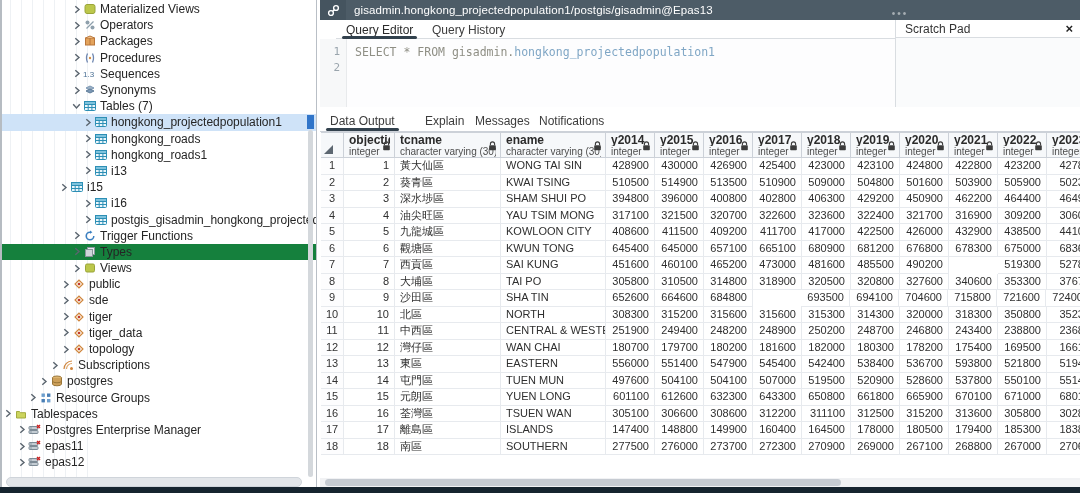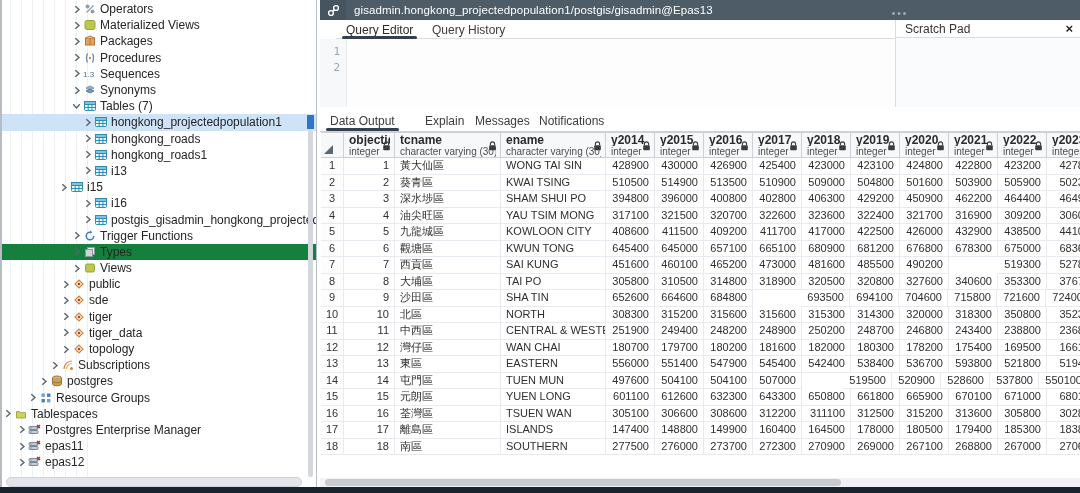--- a/index.html
+++ b/index.html
@@ -107,39 +107,39 @@
     <div class="guides"></div>
     <div class="tree" id="tree">
         <div class="tree-row" style="padding-left: 69px;">
           <span class="tw-chev">
             <svg width="8" height="9" viewBox="0 0 8 9">
               <path d="M2.3 1.2 L6 4.5 L2.3 7.8" stroke="#5a646e" stroke-width="1.4" fill="none"></path>
             </svg>
           </span>
           <span class="tw-icon">
             <svg width="12" height="12" viewBox="0 0 12 12">
+              <rect x="1" y="1.5" width="10" height="9" rx="2" fill="#bcc74b" stroke="#9aa53a"></rect>
+            </svg>
+          </span>
+          <span class="tw-label">Materialized Views</span>
+        </div>
+        <div class="tree-row" style="padding-left: 69px;">
+          <span class="tw-chev">
+            <svg width="8" height="9" viewBox="0 0 8 9">
+              <path d="M2.3 1.2 L6 4.5 L2.3 7.8" stroke="#5a646e" stroke-width="1.4" fill="none"></path>
+            </svg>
+          </span>
+          <span class="tw-icon">
+            <svg width="12" height="12" viewBox="0 0 12 12">
               <circle cx="3.5" cy="3.5" r="2" fill="#8fa0ac"></circle>
               <circle cx="8.5" cy="8.5" r="2" fill="#8fa0ac"></circle>
               <line x1="9.5" y1="2.5" x2="2.5" y2="9.5" stroke="#8fa0ac" stroke-width="1.3"></line>
             </svg>
           </span>
           <span class="tw-label">Operators</span>
-        </div>
-        <div class="tree-row" style="padding-left: 69px;">
-          <span class="tw-chev">
-            <svg width="8" height="9" viewBox="0 0 8 9">
-              <path d="M2.3 1.2 L6 4.5 L2.3 7.8" stroke="#5a646e" stroke-width="1.4" fill="none"></path>
-            </svg>
-          </span>
-          <span class="tw-icon">
-            <svg width="12" height="12" viewBox="0 0 12 12">
-              <rect x="1" y="1.5" width="10" height="9" rx="2" fill="#bcc74b" stroke="#9aa53a"></rect>
-            </svg>
-          </span>
-          <span class="tw-label">Materialized Views</span>
         </div>
         <div class="tree-row" style="padding-left: 69px;">
           <span class="tw-chev">
             <svg width="8" height="9" viewBox="0 0 8 9">
               <path d="M2.3 1.2 L6 4.5 L2.3 7.8" stroke="#5a646e" stroke-width="1.4" fill="none"></path>
             </svg>
           </span>
           <span class="tw-icon">
             <svg width="12" height="12" viewBox="0 0 12 12">
               <rect x="1.5" y="3" width="9" height="7" fill="#e3a35c" stroke="#b9763a"></rect>
@@ -554,20 +554,21 @@
     <div class="tab-row">
       <div class="qtab active" style="left:6px">Query Editor</div>
       <div class="qtab" style="left:92px">Query History</div>
     </div>
 
     <div class="editor">
       <div class="gutter">
         <span class="lnum">1</span>
         <span class="lnum">2</span>
       </div>
+      <div class="code"><span class="tok-kw">SELECT * FROM </span><span class="tok-schema">gisadmin.</span><span class="tok-table">hongkong_projectedpopulation1</span></div>
     </div>
 
     <div class="scratch">
       <div class="scratch-head">
         <span class="scratch-title">Scratch Pad</span>
         <span class="scratch-close">×</span>
       </div>
       <div style="position:absolute;left:0;top:18px;right:0;bottom:0;"></div>
     </div>
     <div class="editor-bottom"></div>
@@ -920,21 +921,21 @@
           </div>
           <div class="g-row">
             <div class="g-cell rowhead">14</div>
             <div class="g-cell num" style="width: 51px;">14</div>
             <div class="g-cell" style="width: 106px;">屯門區</div>
             <div class="g-cell" style="width: 105px;">TUEN MUN</div>
             <div class="g-cell num" style="width: 49px;">497600</div>
             <div class="g-cell num" style="width: 49px;">504100</div>
             <div class="g-cell num" style="width: 49px;">504100</div>
             <div class="g-cell num" style="width: 49px;">507000</div>
-            <div class="g-cell num" style="width: 49px; margin-left: 41px;">519500</div>
+            <div class="g-cell num" style="width: 49px;">519500</div>
             <div class="g-cell num" style="width: 49px;">520900</div>
             <div class="g-cell num" style="width: 49px;">528600</div>
             <div class="g-cell num" style="width: 49px;">537800</div>
             <div class="g-cell num" style="width: 49px;">550100</div>
             <div class="g-cell num" style="width: 49px;">55140</div>
           </div>
           <div class="g-row">
             <div class="g-cell rowhead">15</div>
             <div class="g-cell num" style="width: 51px;">15</div>
             <div class="g-cell" style="width: 106px;">元朗區</div>

